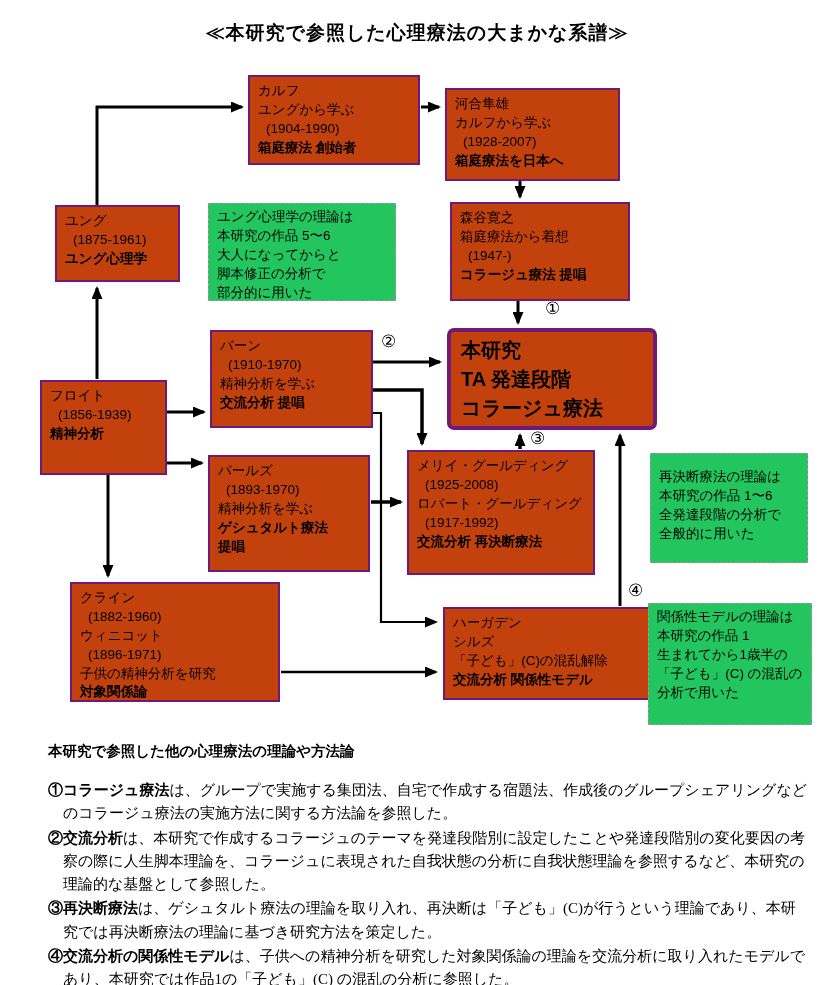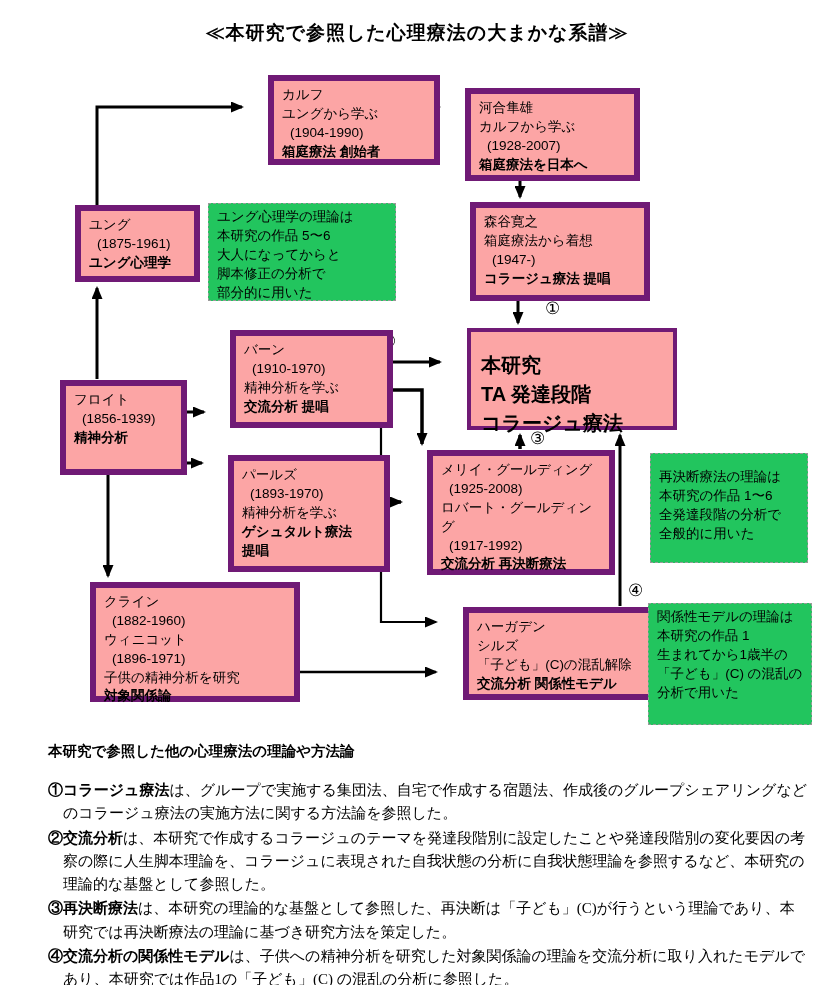--- a/index.html
+++ b/index.html
@@ -1,25 +1,25 @@
 <!DOCTYPE html>
 <html><head>
 <meta charset="utf-8">
 <style>
   html,body{margin:0;padding:0;background:#fff;}
   .page{position:relative;width:834px;height:985px;background:#fff;overflow:hidden;
         font-family:"Liberation Sans",sans-serif;color:#000;}
   .title{position:absolute;top:20px;left:0;width:100%;text-align:center;
          font-size:19px;font-weight:bold;letter-spacing:1px;}
-  .box{position:absolute;border:6px solid #701a75;background:#fca5a5;box-sizing:border-box;
-       padding:5px 8px;font-size:13.5px;line-height:1.4;margin-left:20px;}
+  .box{position:absolute;border:2px solid #701a75;background:#c2410c;box-sizing:border-box;
+       padding:5px 8px;font-size:13.5px;line-height:1.4;}
   .box .b{font-weight:bold;}
   .box .ind{padding-left:8px;}
   .main-box{border-width:4px;font-size:20px;font-weight:bold;line-height:1.45;
-            padding:19px 10px;}
+            padding:4px 10px;border-radius:7px;}
   .note{position:absolute;border:1px dashed #999;background:#22c55e;box-sizing:border-box;
         padding:4px 8px;font-size:13.5px;line-height:1.4;}
   .circ{position:absolute;font-size:17px;line-height:1;}
   .arrows{position:absolute;left:0;top:0;pointer-events:none;}
   .footer{position:absolute;left:48px;top:742px;width:760px;}
   .fhead{font-size:14.5px;font-weight:bold;margin-bottom:17px;}
   .fitem{font-size:15px;line-height:1.55;text-indent:-1em;padding-left:1em;
          font-family:"Liberation Serif",serif;}
   .fitem .lead{font-weight:bold;font-family:"Liberation Sans",sans-serif;}
 </style>
@@ -156,17 +156,17 @@
     <div>本研究の作品 1</div>
     <div>生まれてから1歳半の</div>
     <div>「子ども」(C) の混乱の</div>
     <div>分析で用いた</div>
   </div>
 
   <div class="footer">
     <div class="fhead">本研究で参照した他の心理療法の理論や方法論</div>
     <div class="fitem"><span class="lead">①</span><span class="lead">コラージュ療法</span><span>は、グループで実施する集団法、自宅で作成する宿題法、作成後のグループシェアリングなどのコラージュ療法の実施方法に関する方法論を参照した。</span></div>
     <div class="fitem"><span class="lead">②</span><span class="lead">交流分析</span><span>は、本研究で作成するコラージュのテーマを発達段階別に設定したことや発達段階別の変化要因の考察の際に人生脚本理論を、コラージュに表現された自我状態の分析に自我状態理論を参照するなど、本研究の理論的な基盤として参照した。</span></div>
-    <div class="fitem"><span class="lead">③</span><span class="lead">再決断療法</span><span>は、本研究の理論的な基盤として参照した、再決断は「子ども」(C)が行うという理論であり、本研究では再決断療法の理論に基づき研究方法を策定した。</span></div>
+    <div class="fitem"><span class="lead">③</span><span class="lead">再決断療法</span><span>は、ゲシュタルト療法の理論を取り入れ、再決断は「子ども」(C)が行うという理論であり、本研究では再決断療法の理論に基づき研究方法を策定した。</span></div>
     <div class="fitem"><span class="lead">④</span><span class="lead">交流分析の関係性モデル</span><span>は、子供への精神分析を研究した対象関係論の理論を交流分析に取り入れたモデルであり、本研究では作品1の「子ども」(C) の混乱の分析に参照した。</span></div>
   </div>
 
 </div>
 
 </body></html>

